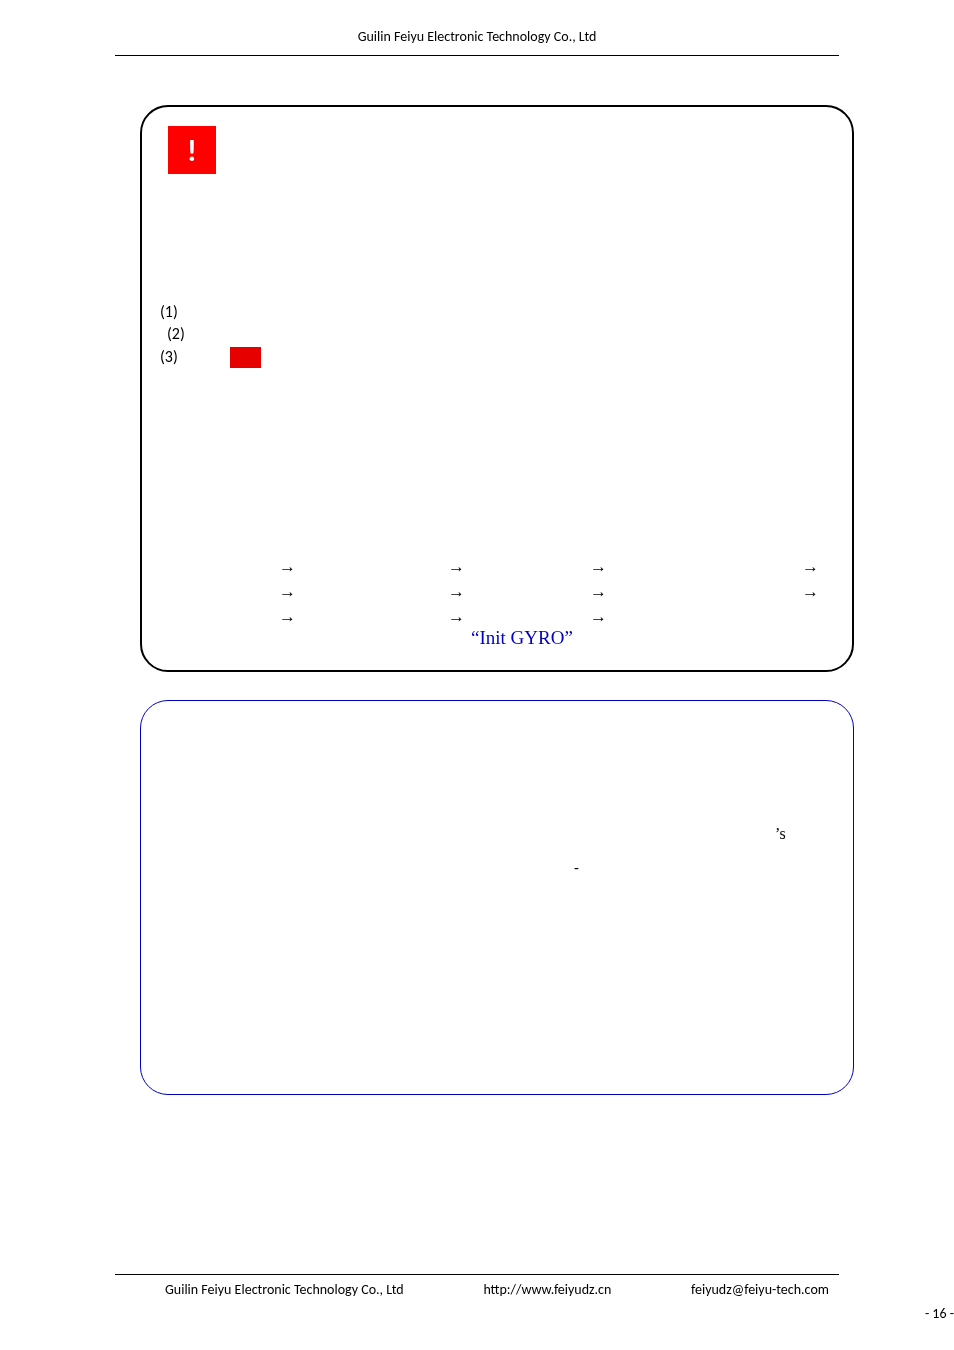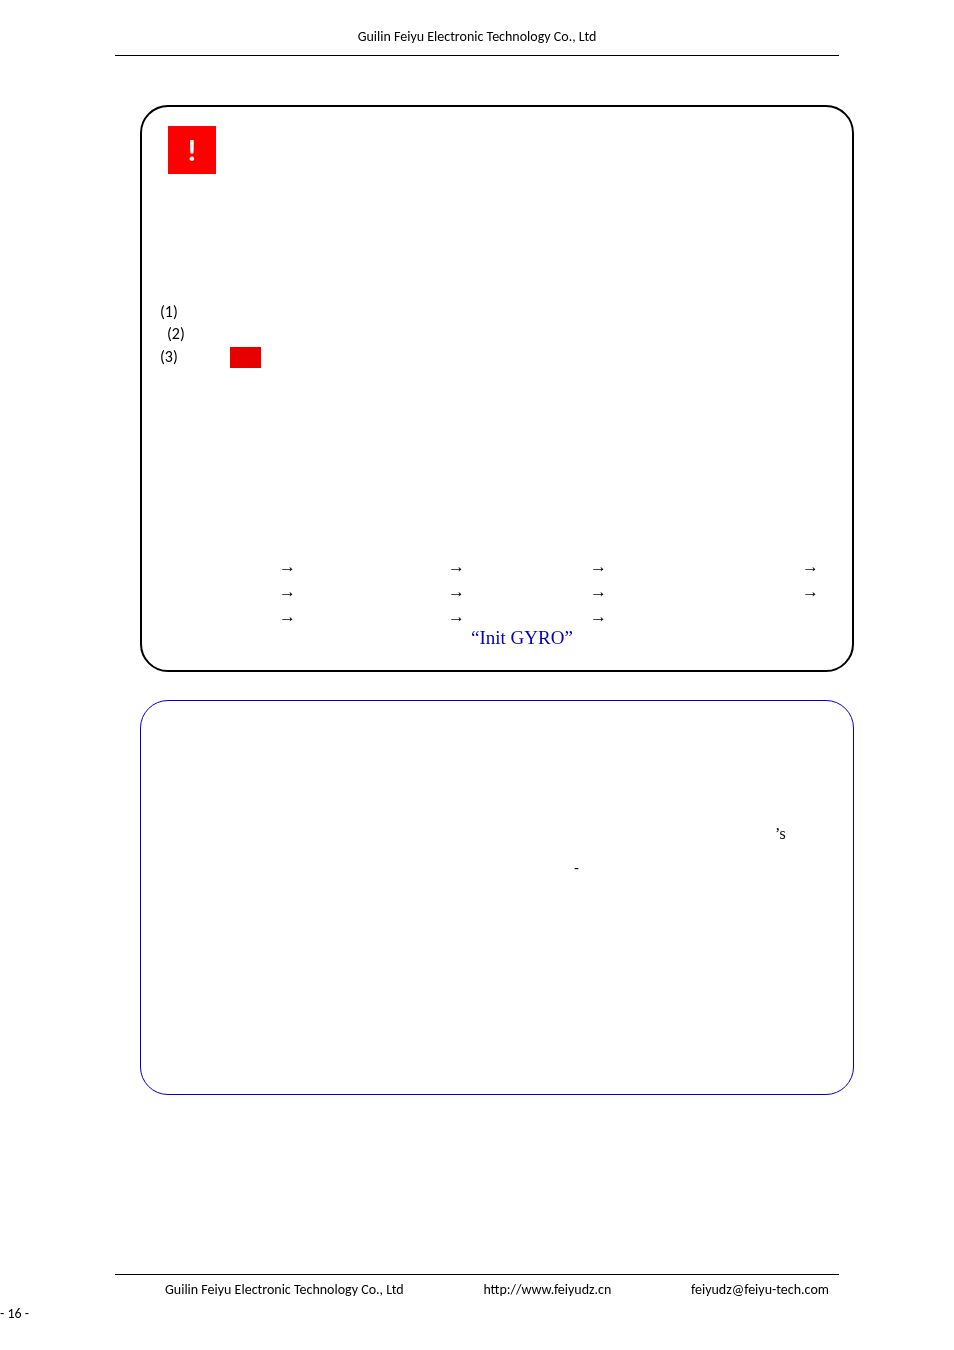--- a/index.html
+++ b/index.html
@@ -101,21 +101,21 @@
     display: flex;
     justify-content: space-between;
     font-size: 14px;
     padding: 0 10px 0 50px;
   }
   .pnum {
     position: absolute;
     bottom: 28px;
     left: 0;
     width: 100%;
-    text-align: left;
+    text-align: right;
     font-size: 14px;
   }
 </style>
 </head>
 <body>
 
 <div class="header">Guilin Feiyu Electronic Technology Co., Ltd</div>
 <div class="hr-top"></div>
 
 <div class="box-black"></div>

